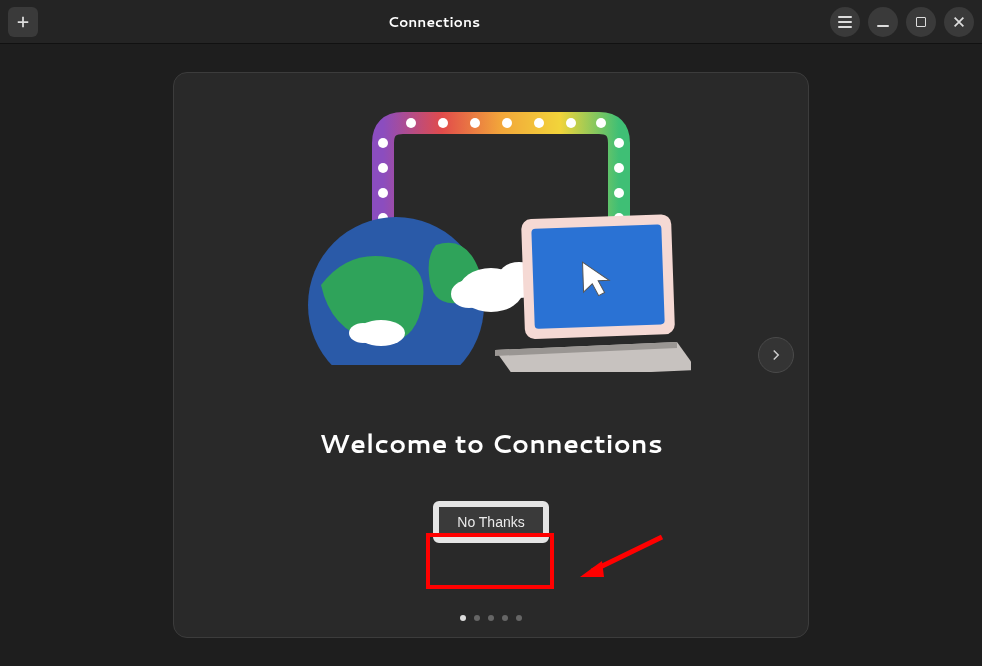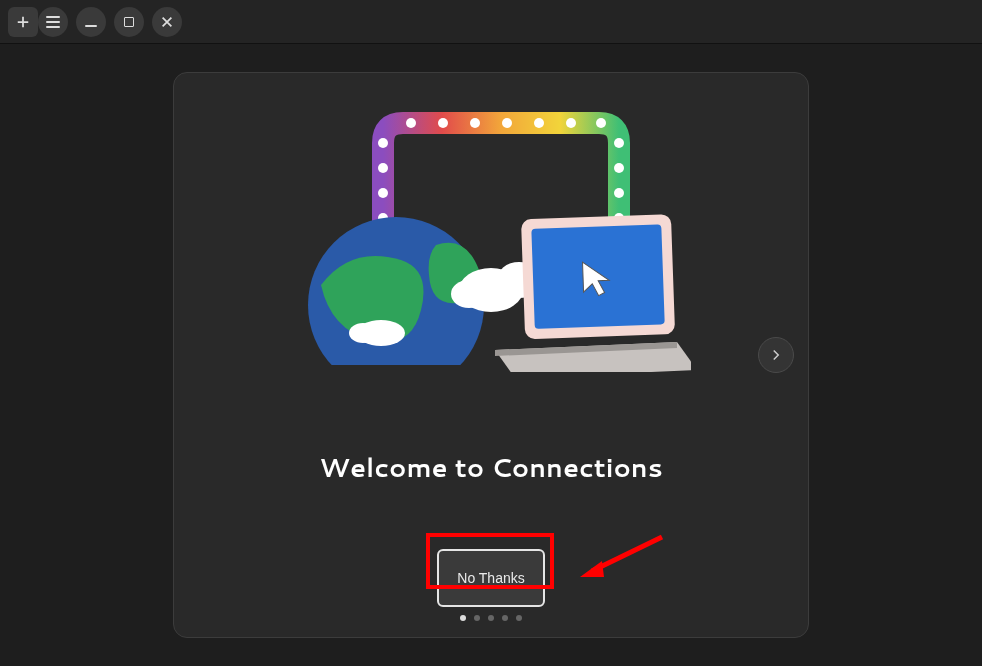--- a/index.html
+++ b/index.html
@@ -44,42 +44,41 @@
     display:flex; align-items:center; justify-content:center;
   }
   .card {
     width: 636px; height: 566px;
     background: #292929;
     border: 1px solid #3c3c3c;
     border-radius: 14px;
     display:flex; flex-direction:column; align-items:center;
     padding: 28px 30px 20px;
     position: relative;
-    gap: 24px;
   }
   .illus-wrap {
     width: 400px; height: 290px;
     display:flex; align-items:flex-end; justify-content:center;
     margin-top: 4px;
   }
   .title {
     font-size: 26px; font-weight: 700; color:#fff;
     margin-top: 30px;
   }
   .subtitle {
     font-size: 15px; color:#c9c9c9;
     margin-top: 10px;
   }
   .no-thanks {
     margin-top: 40px;
     background:#3a3a3a;
     color:#eaeaea;
-    border:2px solid #e5e5e5;
+    border:6px solid #e5e5e5;
     border-radius:6px;
-    padding: 19px 18px;
+    padding: 7px 18px;
     font-size:14px;
     cursor:pointer;
   }
   .dots {
     position:absolute; bottom:16px;
     display:flex; gap:8px;
   }
   .dot { width:6px; height:6px; border-radius:50%; background:#666; }
   .dot.active { background:#ddd; }
 
@@ -108,20 +107,21 @@
 <body>
 
 <div class="headerbar">
   <div class="hb-left">
     <div class="icon-btn" title="Add">
       <svg viewBox="0 0 16 16">
           <path d="M8 2v12M2 8h12"></path>
         </svg>
     </div>
   </div>
+  <div class="hb-center">Connections</div>
   <div class="hb-right">
     <div class="icon-btn circle" title="Menu">
       <div class="burger">
           <span></span>
           <span></span>
           <span></span>
         </div>
     </div>
     <div class="icon-btn circle" title="Minimize">
       <div class="dash"></div>

